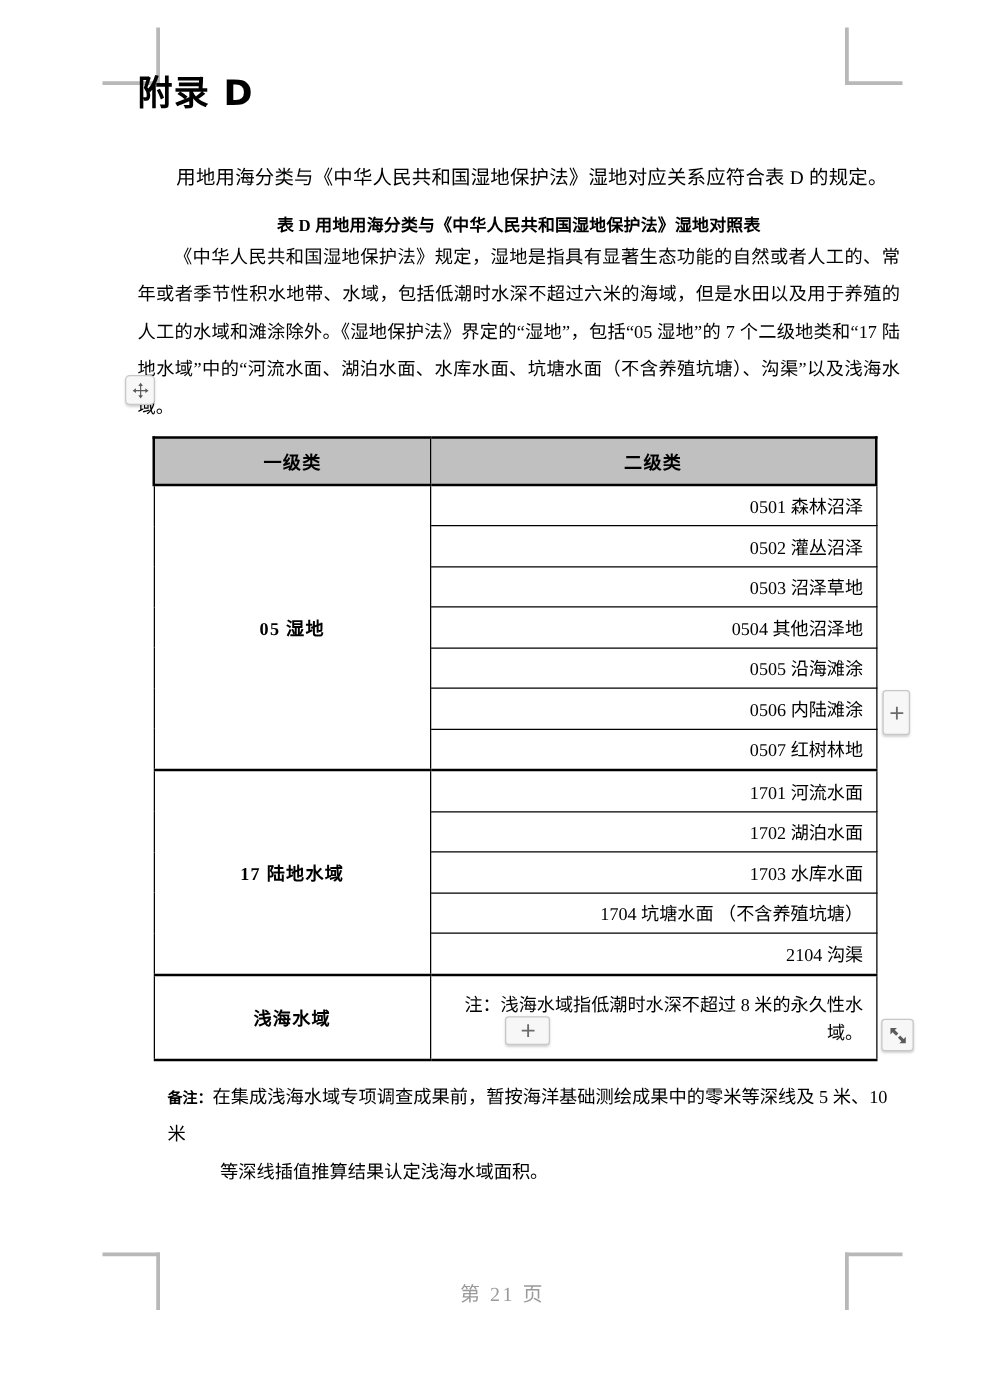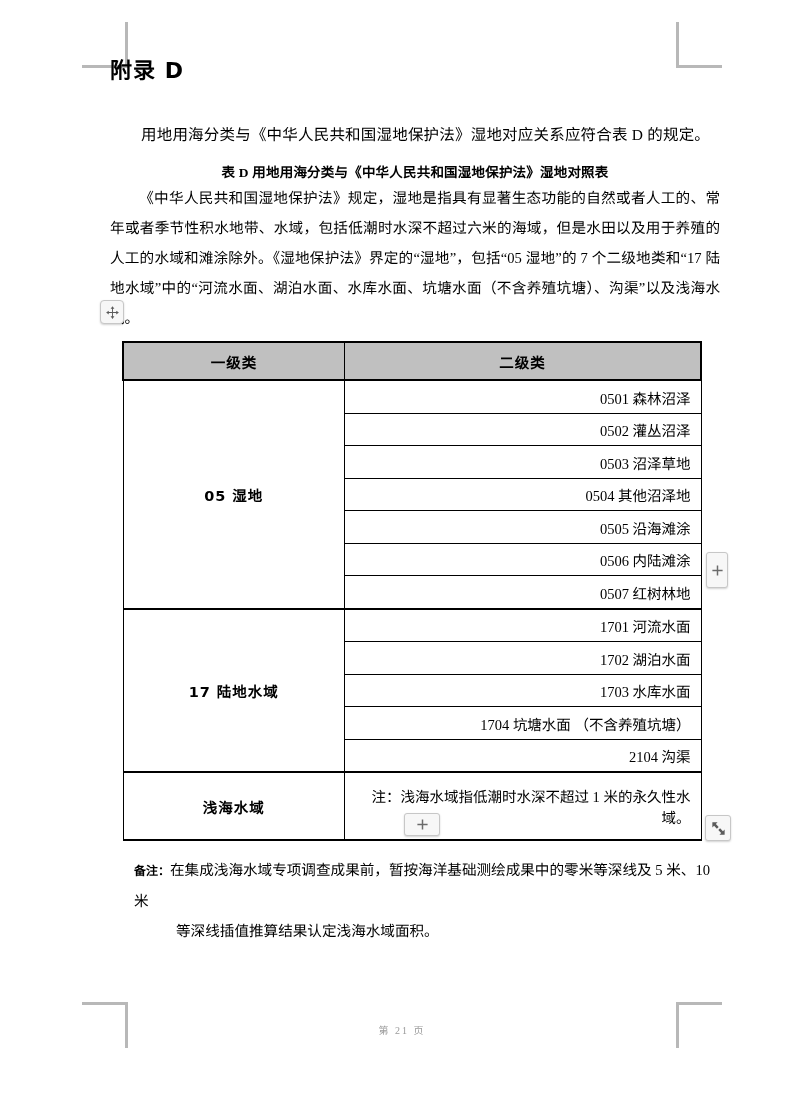--- a/index.html
+++ b/index.html
@@ -53,21 +53,21 @@
   #content {
     position: absolute;
     left: 110px;
     top: 58px;
     width: 610px;
   }
 
   .appendix-title {
     font-family: "DejaVu Sans", "Liberation Sans", sans-serif;
     font-weight: bold;
-    font-size: 22px;
+    font-size: 28px;
     letter-spacing: 1px;
     margin: 0 0 34px 0;
     line-height: 1.2;
   }
 
   .intro-para {
     font-size: 15.5px;
     line-height: 33px;
     margin: 0 0 6px 0;
     text-indent: 2em;
@@ -102,20 +102,21 @@
     border-collapse: collapse;
     width: 580px;
     margin-left: 12px;
     table-layout: fixed;
   }
   table.wetland td, table.wetland th {
     border: 1px solid #000;
     padding: 0 10px;
     font-size: 14.5px;
     vertical-align: middle;
+    font-family: Liberation Serif, serif;
   }
   table.wetland .outer-l { border-left: 2.5px solid #000; }
   table.wetland .outer-r { border-right: 2.5px solid #000; }
   table.wetland .outer-t { border-top: 2.5px solid #000; }
   table.wetland .outer-b { border-bottom: 2.5px solid #000; }
   table.wetland .thick-t { border-top: 2.5px solid #000; }
 
   th.hdr {
     background: #c0c0c0;
     text-align: center;
@@ -185,21 +186,21 @@
   .handle svg { display: block; }
 
   
   .footer {
     position: absolute;
     left: 0;
     top: 1022px;
     width: 804px;
     text-align: center;
     color: #9a9a9a;
-    font-size: 10px;
+    font-size: 16px;
     letter-spacing: 2px;
     font-family: "Liberation Serif", "DejaVu Serif", serif;
   }
 </style>
 </head>
 <body>
 
 <div id="page">
 
   <div class="crop crop-tl"></div>
@@ -262,21 +263,21 @@
           </tr>
           <tr>
             <td class="sub">1704 坑塘水面 （不含养殖坑塘）</td>
           </tr>
           <tr>
             <td class="sub">2104 沟渠</td>
           </tr>
 
           <tr>
             <td class="cat thick-t outer-b">浅海水域</td>
-            <td class="sub shallow-note thick-t outer-b">注：浅海水域指低潮时水深不超过 1 米的永久性水域。</td>
+            <td class="sub shallow-note thick-t outer-b">注：浅海水域指低潮时水深不超过 8 米的永久性水域。</td>
           </tr>
         </tbody>
       </table>
     </div>
 
     <div style="margin-top:14px;">
       <div style="font-size:14.6px; line-height:30px; margin-left:24px; text-indent:-0px;">
         <span style="font-family:'DejaVu Sans','Liberation Sans',sans-serif; font-weight:bold; font-size:12px;">备注：</span><span>在集成浅海水域专项调查成果前，暂按海洋基础测绘成果中的零米等深线及 5 米、10 米</span>
       </div>
       <div style="font-size:14.6px; line-height:30px; margin-left:66px;">等深线插值推算结果认定浅海水域面积。</div>

